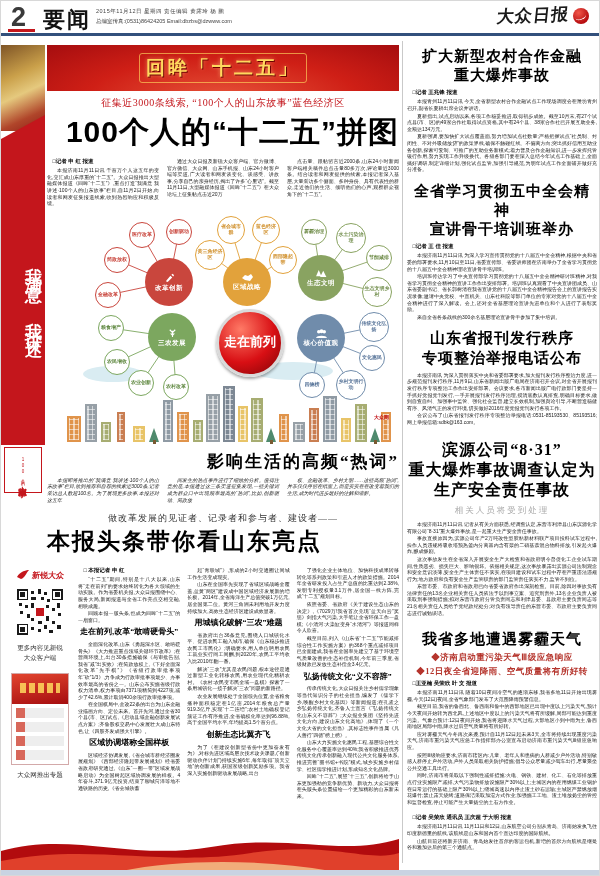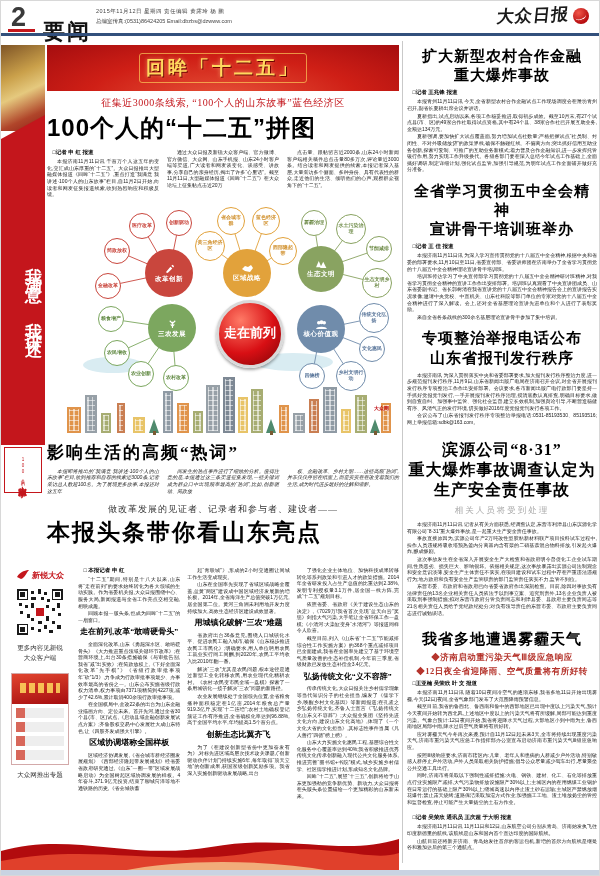--- a/index.html
+++ b/index.html
@@ -2,21 +2,21 @@
 <html><head>
 <meta charset="utf-8">
 <style>
   html,body{margin:0;padding:0;background:#e9e9e9;}
   .page{position:relative;width:600px;height:876px;background:#fff;margin:0 auto;
         font-family:"Liberation Sans","DejaVu Sans",sans-serif;overflow:hidden;
         border:1px solid #d8d8d8;box-sizing:border-box;}
   
   .pagenum{position:absolute;left:10px;top:1px;font-size:27px;font-weight:bold;color:#3a3a3a;}
   .pagenum-bar{position:absolute;left:7px;top:28px;width:27px;height:3px;background:#c4161c;}
-  .section-title{position:absolute;left:42px;top:16px;font-size:22px;font-weight:900;color:#111;letter-spacing:2px;}
+  .section-title{position:absolute;left:42px;top:4px;font-size:22px;font-weight:900;color:#111;letter-spacing:2px;}
   .meta1{position:absolute;left:95px;top:7px;font-size:5.5px;color:#444;letter-spacing:.5px;}
   .meta2{position:absolute;left:95px;top:17px;font-size:5.5px;color:#444;}
   .masthead{position:absolute;right:10px;top:3px;display:flex;align-items:center;gap:4px;}
   .masthead-text{font-family:"Liberation Serif","DejaVu Serif",serif;font-weight:900;font-size:17px;
         color:#1a1a1a;transform:skewX(-8deg) rotate(-2deg);letter-spacing:1px;}
   .masthead-emblem{width:16px;height:16px;border-radius:50%;
         background:radial-gradient(circle at 35% 30%,#f1574a,#b70d10 70%);position:relative;}
   .masthead-emblem::after{content:"";position:absolute;left:2px;top:5px;width:11px;height:6px;
         border-bottom:1.5px solid #fff;border-radius:50%;transform:rotate(-18deg);}
   .head-rule{position:absolute;left:0;top:32px;width:600px;height:3px;background:#32507c;}
@@ -38,21 +38,21 @@
   
   .main{position:absolute;left:46px;top:44px;width:352px;}
   .banner{height:46px;background:radial-gradient(ellipse at 50% 120%,#e8553a 0%,#cf1f16 55%,#a50d0f 100%);
         display:flex;align-items:center;justify-content:center;}
   .banner-title{color:#ffd95e;font-size:19px;font-weight:900;letter-spacing:3px;
         font-family:"Liberation Serif","DejaVu Serif",serif;
         text-shadow:1px 1px 0 #6e0000,0 0 4px rgba(255,230,150,.6);
         border:1px solid rgba(255,214,94,.65);padding:1px 6px;border-radius:3px;}
   .kicker{margin-top:5px;text-align:center;color:#c4161c;font-size:10px;letter-spacing:.5px;
         font-family:"Liberation Serif",serif;}
-  .feature-headline{margin-top:2px;text-align:left;font-size:24px;font-weight:900;color:#000;letter-spacing:1px;}
+  .feature-headline{margin-top:2px;text-align:right;font-size:30px;font-weight:900;color:#000;letter-spacing:1px;}
   .cols3{display:flex;gap:8px;margin-top:5px;}
   .cols3>div{flex:1;}
   .t5{font-size:5px;line-height:1.32;text-align:justify;color:#222;}
   .t5 p{margin:0 0 1px;text-indent:2em;}
   .byline{font-size:5.5px;font-weight:bold;color:#000;margin:0 0 2px;text-indent:1em;}
   
   .info{position:relative;height:235px;margin-top:2px;}
   .lines{position:absolute;inset:0;}
   .bubble{position:absolute;border-radius:50%;display:flex;flex-direction:column;align-items:center;
         justify-content:center;text-align:center;background:#fff;box-sizing:border-box;
@@ -68,21 +68,21 @@
   .cloud{position:absolute;background:#d9ecf2;border-radius:50%;}
   .bld{position:absolute;bottom:2px;}
   .bld::after{content:"";position:absolute;inset:2px;
         background-image:repeating-linear-gradient(0deg,rgba(255,255,255,.55) 0 1.5px,transparent 1.5px 5px),
         repeating-linear-gradient(90deg,rgba(255,255,255,.55) 0 1.5px,transparent 1.5px 4.5px);}
   .tree{position:absolute;bottom:2px;width:0;height:0;border-left:5px solid transparent;
         border-right:5px solid transparent;border-bottom:14px solid #4f8a6d;}
   .tree::after{content:"";position:absolute;left:-1.5px;top:12px;width:3px;height:5px;background:#7a5a32;}
   .watermark{position:absolute;right:4px;bottom:24px;font-size:5px;color:#c4161c;font-weight:bold;}
   
-  .hot-head{margin-top:5px;text-align:left;font-size:17px;font-weight:900;letter-spacing:2px;
+  .hot-head{margin-top:5px;text-align:right;font-size:17px;font-weight:900;letter-spacing:2px;
         font-family:"Liberation Serif","DejaVu Serif",serif;color:#000;}
   .hot-cols{display:flex;gap:8px;margin-top:4px;}
   .hot-cols>div{flex:1;font-style:italic;}
   .lead-kicker{margin-top:8px;text-align:center;font-size:9px;color:#333;letter-spacing:1px;
         font-family:"Liberation Serif",serif;}
   .lead-headline{margin-top:1px;text-align:left;font-size:23px;font-weight:900;letter-spacing:2px;color:#000;}
   
   .bottom{position:absolute;left:8px;top:566px;width:390px;height:258px;display:flex;gap:7px;}
   .side{width:62px;flex:none;display:flex;flex-direction:column;align-items:center;}
   .applogo{display:flex;align-items:center;gap:2px;margin-top:2px;}
@@ -431,22 +431,22 @@
       <div class="byline">□记者 王 佳 报道</div>
       <div class="t5">
         <p>本报济南11月11日讯 为深入学习宣传贯彻党的十八届五中全会精神,根据中央和省委的部署要求,11月10日至11日,省委宣传部、省委讲师团在济南举办了全省学习贯彻党的十八届五中全会精神理论宣讲骨干培训班。</p>
         <p>培训班传达学习了中央宣传部学习贯彻党的十八届五中全会精神研讨班精神,对我省学习贯彻全会精神的宣讲工作作出安排部署。培训班认真观看了中央宣讲团成员、山东省委副书记、省长郭树清在我省宣讲党的十八届五中全会精神报告会上的宣讲报告实况录像;邀请中央党校、中直机关、山东社科院等部门单位的专家对党的十八届五中全会精神进行了深入解读。会上,还对全省基层理论宣讲先进单位和个人进行了表彰奖励。</p>
         <p>来自全省各条战线的300余名基层理论宣讲骨干参加了集中培训。</p>
       </div>
     </article>
 
     <article class="r-art" style="margin-bottom:14px;">
       <h2 class="r-title">
+          <span>山东省报刊发行秩序</span>
           <span>专项整治举报电话公布</span>
-          <span>山东省报刊发行秩序</span>
         </h2>
       <div class="t5">
         <p>本报济南讯 为深入贯彻落实中央和省委部署要求,加大报刊发行秩序整治力度,进一步规范报刊发行秩序,11月9日,山东省新闻出版广电局在济南召开会议,对全省开展报刊发行秩序专项整治工作作出安排部署。会议要求,各市新闻出版广电行政部门要坚持一手抓好党报党刊发行,一手开展报刊发行秩序治理,摸清底数认真排查,明确目标要求,做到自查自纠、加强事中监管、强化社会监督,建立长效机制,加强舆论引导,不断营造稳健有序、风清气正的发行环境,切实做好2016年度党报党刊发行各项工作。</p>
         <p>会议公布了山东省报刊发行秩序专项整治举报电话:0531-85193530、85193516;网上举报信箱:sdbk@163.com。</p>
       </div>
     </article>
 
     <article class="r-art" style="margin-bottom:14px;">
       <h2 class="r-title" style="font-size:16px;">
         <span>滨源公司“8·31”</span>

